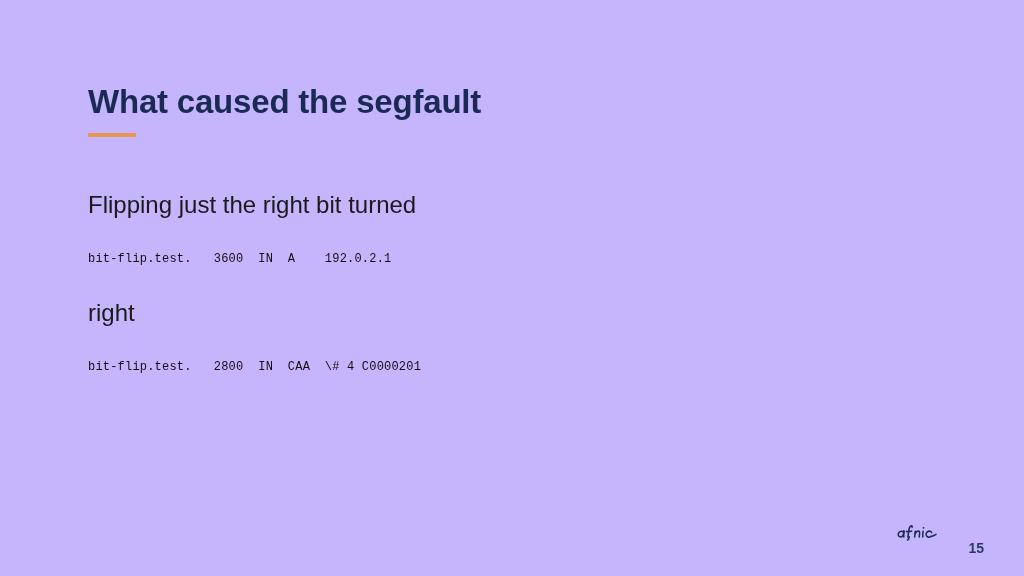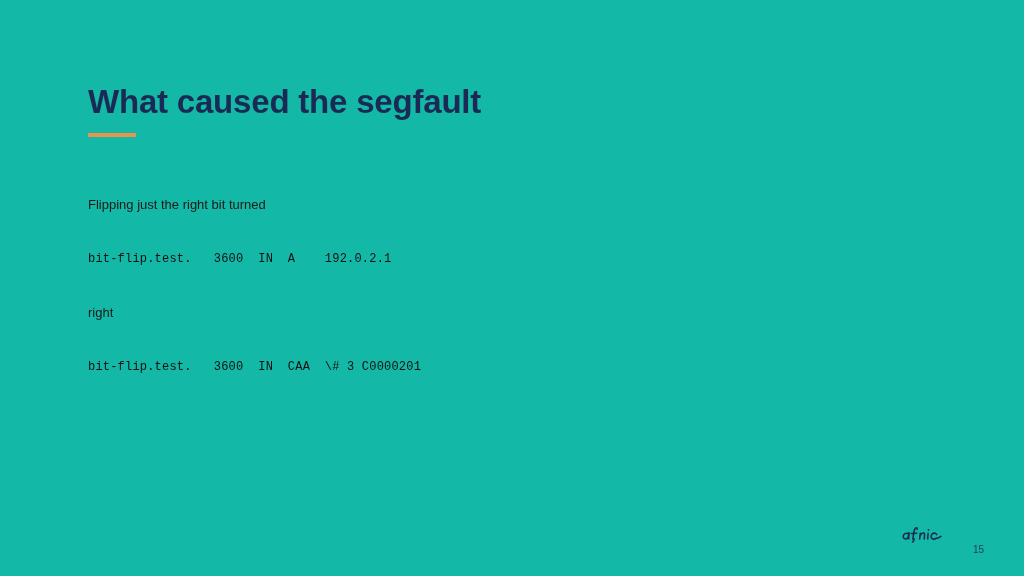--- a/index.html
+++ b/index.html
@@ -11,21 +11,21 @@
     height: 576px;
     background: #ffffff;
     font-family: "Liberation Sans", sans-serif;
     overflow: hidden;
     position: relative;
   }
 
   .slide {
     position: absolute;
     inset: 0;
-    background: #14b8a6;
+    background: #c4b5fd;
   }
 
   
   .title-block {
     position: absolute;
     left: 88px;
     top: 82px;
   }
   .slide-title {
     margin: 0;
@@ -47,21 +47,21 @@
 
   
   .body-block {
     position: absolute;
     left: 88px;
     top: 192px;
     width: 860px;
   }
   .prose-line {
     font-family: "Liberation Sans", sans-serif;
-    font-size: 13px;
+    font-size: 24px;
     font-weight: normal;
     line-height: 26px;
     color: #1a1a1a;
     white-space: pre;
     margin: 0;
   }
   .code-line {
     font-family: "Liberation Mono", "DejaVu Sans Mono", monospace;
     font-size: 12px;
     font-weight: normal;
@@ -84,22 +84,22 @@
     align-items: center;
     gap: 28px;
   }
   .brand-logo {
     display: block;
     width: 44px;
     height: 18px;
   }
   .page-number {
     font-family: "Liberation Sans", sans-serif;
-    font-size: 10px;
-    font-weight: normal;
+    font-size: 14px;
+    font-weight: bold;
     color: #2b3a63;
     line-height: 1;
     margin-top: 32px;
   }
 </style>
 </head>
 <body>
 
 <div class="slide">
 
@@ -115,21 +115,21 @@
     <div class="gap-a"></div>
 
     <p class="code-line">bit-flip.test.   3600  IN  A    192.0.2.1</p>
 
     <div class="gap-b"></div>
 
     <p class="prose-line">right</p>
 
     <div class="gap-c"></div>
 
-    <p class="code-line">bit-flip.test.   3600  IN  CAA  \# 3 C0000201</p>
+    <p class="code-line">bit-flip.test.   2800  IN  CAA  \# 4 C0000201</p>
 
   </div>
 
   <div class="footer">
 
     <span class="brand-logo">
       <svg viewBox="0 0 88 36" width="44" height="18" aria-hidden="true">
         <g fill="none" stroke="#1b2a55" stroke-width="3.1" stroke-linecap="round" stroke-linejoin="round">
 
           <path d="M14.5 17.5c-3.4-2.2-8.2-0.6-9.6 3.2c-1.4 3.8 0.9 7.4 4.3 7.3c3.3-0.1 5.6-3.1 6.3-6.6c0.5-2.6 0.4-4.4 0.2-5.6"></path>

